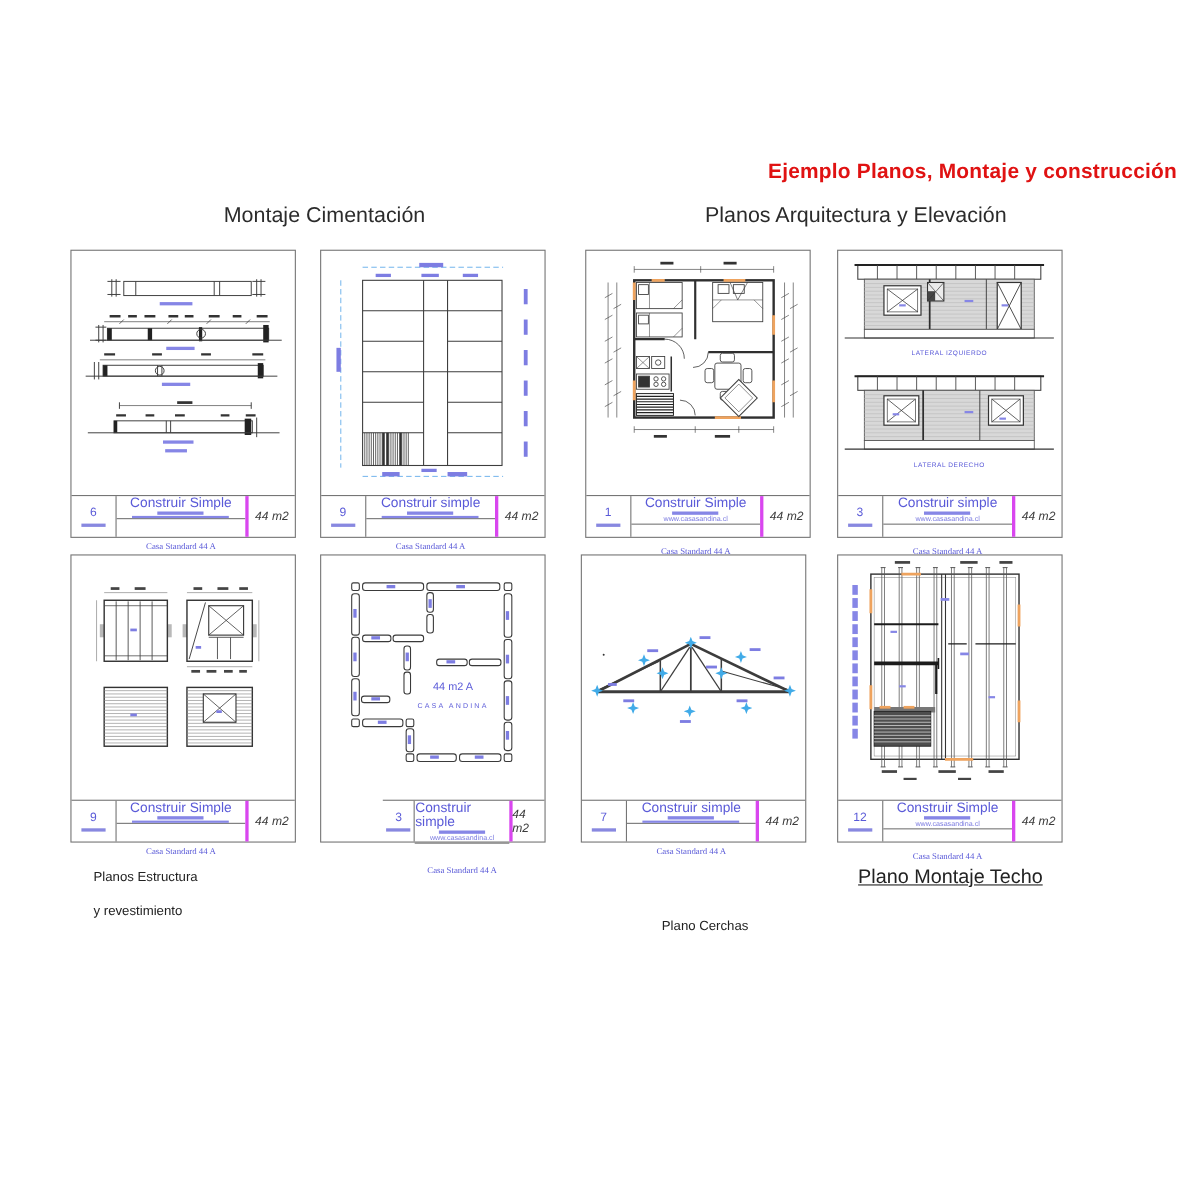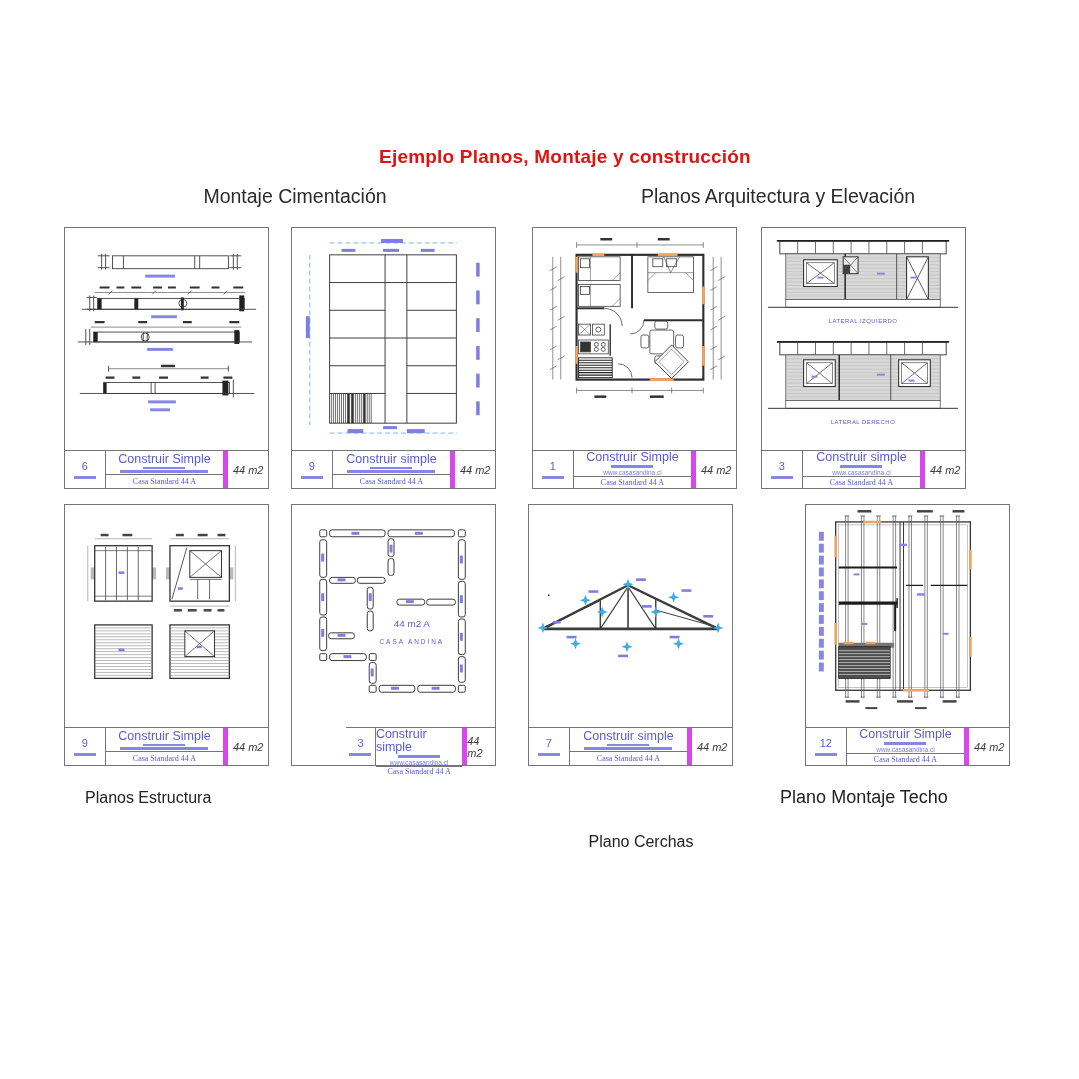--- a/index.html
+++ b/index.html
@@ -1,48 +1,48 @@
 <!DOCTYPE html>
 <html><head>
 <meta charset="utf-8">
 <style>
   html,body{margin:0;padding:0;background:#ffffff;}
   body{width:1079px;height:1079px;position:relative;overflow:hidden;
        font-family:"Liberation Sans",sans-serif;color:#262626;}
   .abs{position:absolute;}
-  .page-title{top:146px;left:60px;width:1010px;text-align:center;
+  .page-title{top:146px;left:60px;width:1010px;text-align:right;
        font-size:19px;font-weight:bold;color:#e01212;letter-spacing:.2px;}
   .group-header{top:185px;font-size:19.5px;color:#2b2b2b;text-align:center;width:400px;}
   .gh-left{left:95px;}
   .gh-right{left:578px;}
   .sheet{width:205px;height:262px;background:#fff;border:1px solid #757575;
        box-sizing:border-box;display:flex;flex-direction:column;}
   .drawing{flex:1 1 auto;width:100%;display:block;}
   .titleblock{height:38px;flex:0 0 38px;border-top:1px solid #757575;display:flex;box-sizing:border-box;}
   .tb-num{width:20%;border-right:1px solid #757575;display:flex;flex-direction:column;
        align-items:center;justify-content:center;gap:4px;color:#5a5ad8;font-size:11px;box-sizing:border-box;}
   .tb-num .numbar{width:22px;height:3px;background:#8888e0;}
-  .tb-mid{flex:1;display:flex;flex-direction:column;box-sizing:border-box;}
+  .tb-mid{flex:1;display:flex;flex-direction:column;box-sizing:border-box;gap:20px;}
   .tb-brand-row{flex:1;display:flex;flex-direction:column;align-items:center;justify-content:center;
        border-bottom:1px solid #757575;gap:1px;box-sizing:border-box;}
   .tb-brand{color:#5a5ad8;font-size:12.5px;line-height:13px;}
   .ubar{background:#8686e6;height:2.5px;}
   .ubar.short{width:42px;}
   .ubar.long{width:88px;}
   .website{color:#7b7be0;font-size:6.5px;line-height:7px;}
   .tb-model-row{height:13px;display:flex;align-items:center;justify-content:center;
        color:#5a5ad8;font-size:8px;font-family:Liberation Serif, serif;}
-  .tb-area{width:22%;border-left:5px solid #d946ef;display:flex;align-items:center;
+  .tb-area{width:22%;border-left:3px solid #d946ef;display:flex;align-items:center;
        justify-content:center;font-size:11px;font-style:italic;color:#3c3c3c;box-sizing:border-box;}
-  .caption{font-size:16px;color:#222;line-height:31px;}
+  .caption{font-size:12px;color:#222;line-height:31px;}
   .cap-estructura{top:782px;left:85px;width:210px;text-align:left;}
   .cap-montaje{top:783px;left:313px;width:160px;text-align:left;}
   .cap-montaje .l2{padding-left:6px;}
   .cap-cerchas{top:826px;left:561px;width:160px;text-align:center;}
-  .cap-techo{top:782px;left:764px;width:200px;text-align:center;font-size:18px;}
+  .cap-techo{top:782px;left:764px;width:200px;text-align:center;font-size:18px;text-decoration:underline;}
 </style>
 </head>
 <body>
 
 <div class="abs page-title">Ejemplo Planos,  Montaje y construcción</div>
 <div class="abs group-header gh-left">Montaje Cimentación</div>
 <div class="abs group-header gh-right">Planos Arquitectura y Elevación</div>
 
 <div class="abs sheet" style="left:64px;top:227px;">
   <svg class="drawing" viewBox="0 0 205 222">
@@ -523,21 +523,21 @@
           <span class="tb-brand">Construir simple</span>
           <span class="ubar short"></span>
           <span class="ubar long"></span>
         </div>
       <div class="tb-model-row">Casa Standard 44 A</div>
     </div>
     <div class="tb-area">44 m2</div>
   </div>
 </div>
 
-<div class="abs sheet" style="left:805px;top:504px;">
+<div class="abs sheet" style="left:761px;top:504px;">
   <svg class="drawing" viewBox="0 0 205 222">
     <g fill="#444" stroke="none">
       <rect x="52" y="4" width="14" height="2.5"></rect>
         <rect x="112" y="4" width="16" height="2.5"></rect>
         <rect x="148" y="4" width="12" height="2.5"></rect>
       <rect x="40" y="196" width="14" height="2.5"></rect>
         <rect x="92" y="196" width="16" height="2.5"></rect>
         <rect x="138" y="196" width="14" height="2.5"></rect>
       <rect x="60" y="203" width="12" height="2"></rect>
         <rect x="110" y="203" width="12" height="2"></rect>
@@ -599,17 +599,18 @@
           <span class="website">www.casasandina.cl</span>
         </div>
       <div class="tb-model-row">Casa Standard 44 A</div>
     </div>
     <div class="tb-area">44 m2</div>
   </div>
 </div>
 
 <div class="abs caption cap-estructura">
   <div>Planos Estructura</div>
+  <div>y revestimiento</div>
 </div>
 <div class="abs caption cap-montaje">
 </div>
 <div class="abs caption cap-cerchas">Plano Cerchas</div>
 <div class="abs caption cap-techo">Plano Montaje  Techo</div>
 
 </body></html>

